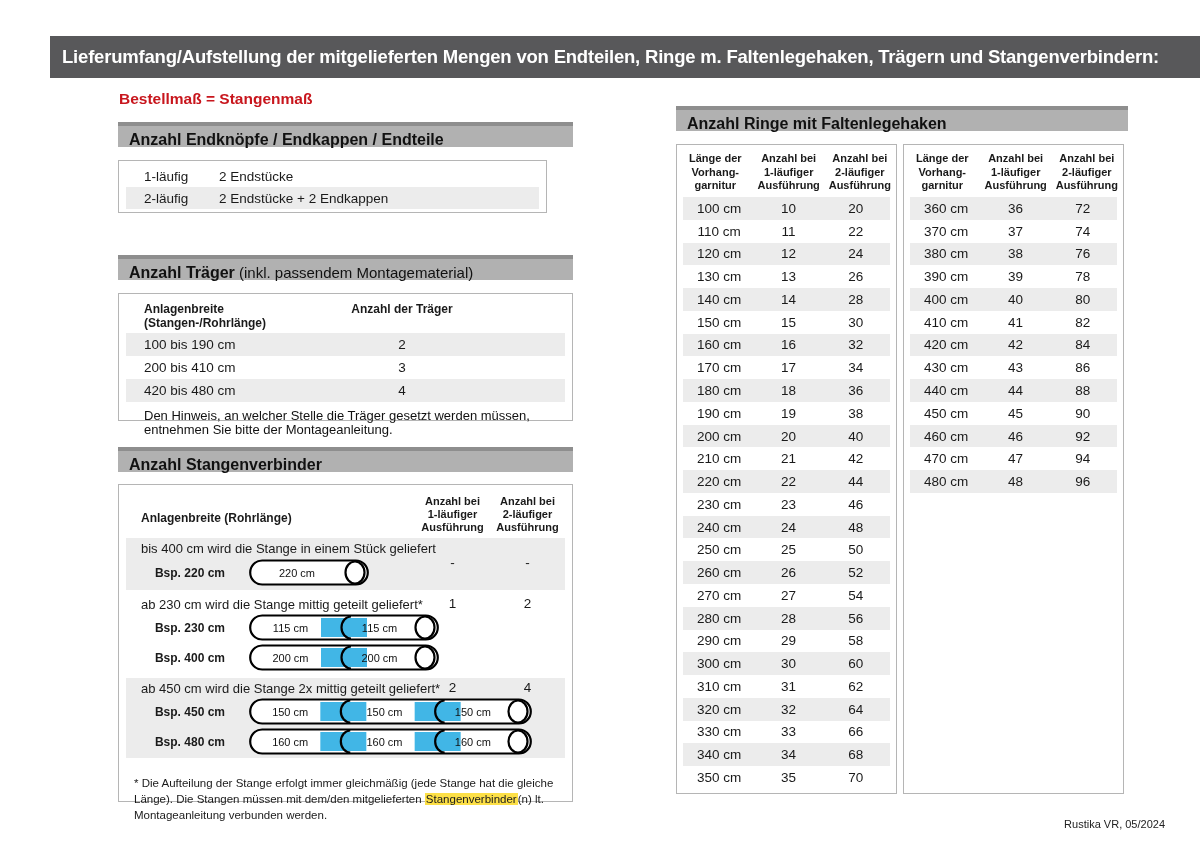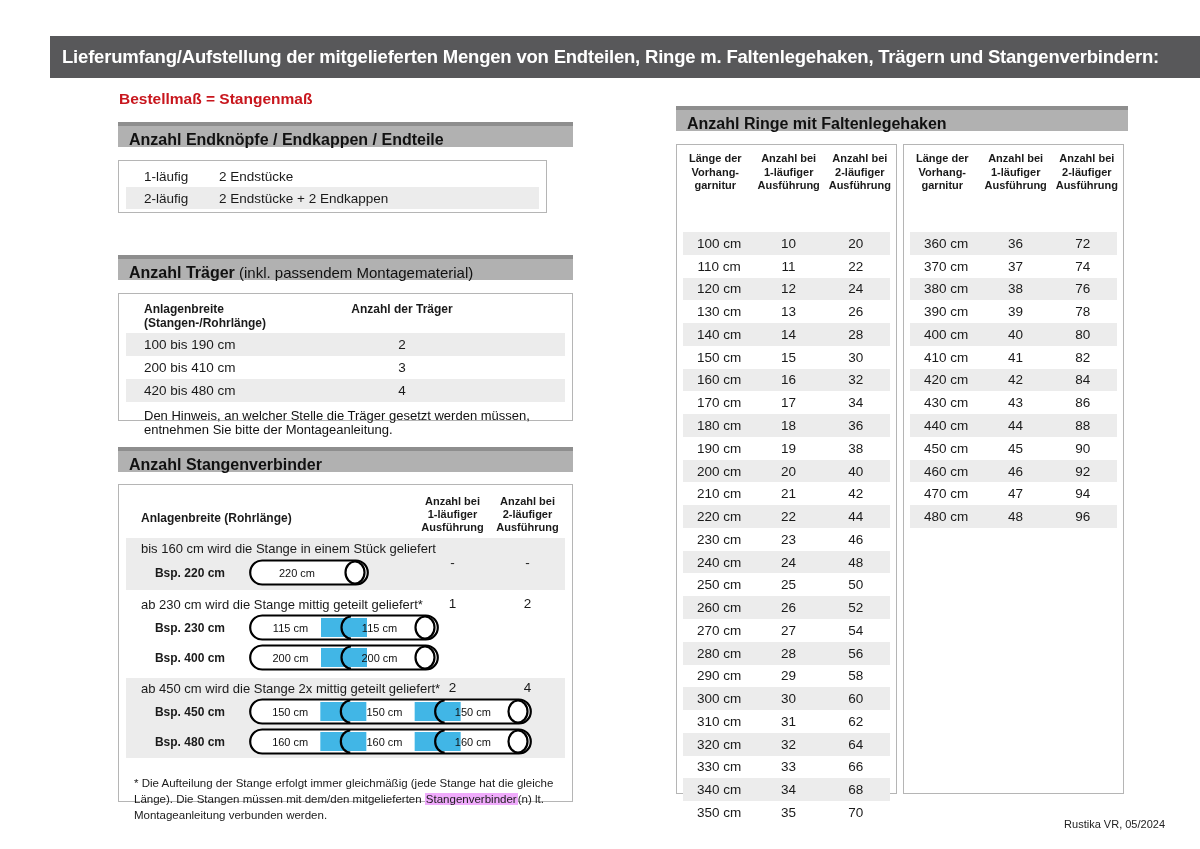--- a/index.html
+++ b/index.html
@@ -68,27 +68,27 @@
   .rodrow { position:absolute; left:7px; display:flex; align-items:center; height:27px;gap:16px; }
   .rodlabel {
     width:100px; padding-right:8px; box-sizing:border-box; text-align:right;
     font-size:12px; font-weight:bold; white-space:nowrap;
   }
   .rod { height:27px; }
   .vbfoot {
     position:absolute; left:15px; right:12px; top:278px;
     font-size:11.5px; line-height:16px;
   }
-  .hl { background:#f0abfc; padding:0 1px; }
+  .hl { background:#fde047; padding:0 1px; }
   
   .ringhead {
     display:grid; grid-template-columns:35% 32% 33%; padding-top:7px;
     font-size:11px; font-weight:bold; line-height:13.5px; text-align:center;
   }
-  .ringrows { position:absolute; left:0; right:0; top:52px;margin-top:35px; }
+  .ringrows { position:absolute; left:0; right:0; top:52px; }
   .ringrow {
     display:grid; grid-template-columns:35% 32% 33%; height:22.77px;
     align-items:center; text-align:center; font-size:13.5px; margin:0 6px;
   }
   .ringrow:nth-child(odd) { background:#ececec; }
   
   .footer {
     position:absolute; left:980px; width:185px; top:818px;
     text-align:right; font-size:11px; color:#222;
   }
@@ -155,21 +155,21 @@
       <div>1-läufiger</div>
       <div>Ausführung</div>
     </div>
     <div class="vb-colhead v2">
       <div>Anzahl bei</div>
       <div>2-läufiger</div>
       <div>Ausführung</div>
     </div>
 
     <div class="vbgroup gray" style="top:53px; height:52px;">
-      <div class="vbtitle">bis 160 cm wird die Stange in einem Stück geliefert</div>
+      <div class="vbtitle">bis 400 cm wird die Stange in einem Stück geliefert</div>
       <span class="vbval v1" style="top:17px;">-</span>
       <span class="vbval v2" style="top:17px;">-</span>
       <div class="rodrow" style="top:21px;">
         <span class="rodlabel">Bsp. 220 cm</span>
         <div class="rod"><svg width="120" height="27" viewBox="0 0 120 27" xmlns="http://www.w3.org/2000/svg">
               <rect x="1.2" y="1.5" width="117.6" height="24" rx="12" fill="#fff" stroke="#000" stroke-width="2.2"></rect>
               <ellipse cx="106" cy="13.5" rx="9.5" ry="11" fill="#fff" stroke="#000" stroke-width="2.2"></ellipse>
               <text x="48" y="17.5" text-anchor="middle" font-size="11" font-family="Liberation Sans, sans-serif" fill="#111">220 cm</text>
             </svg></div>
       </div>

